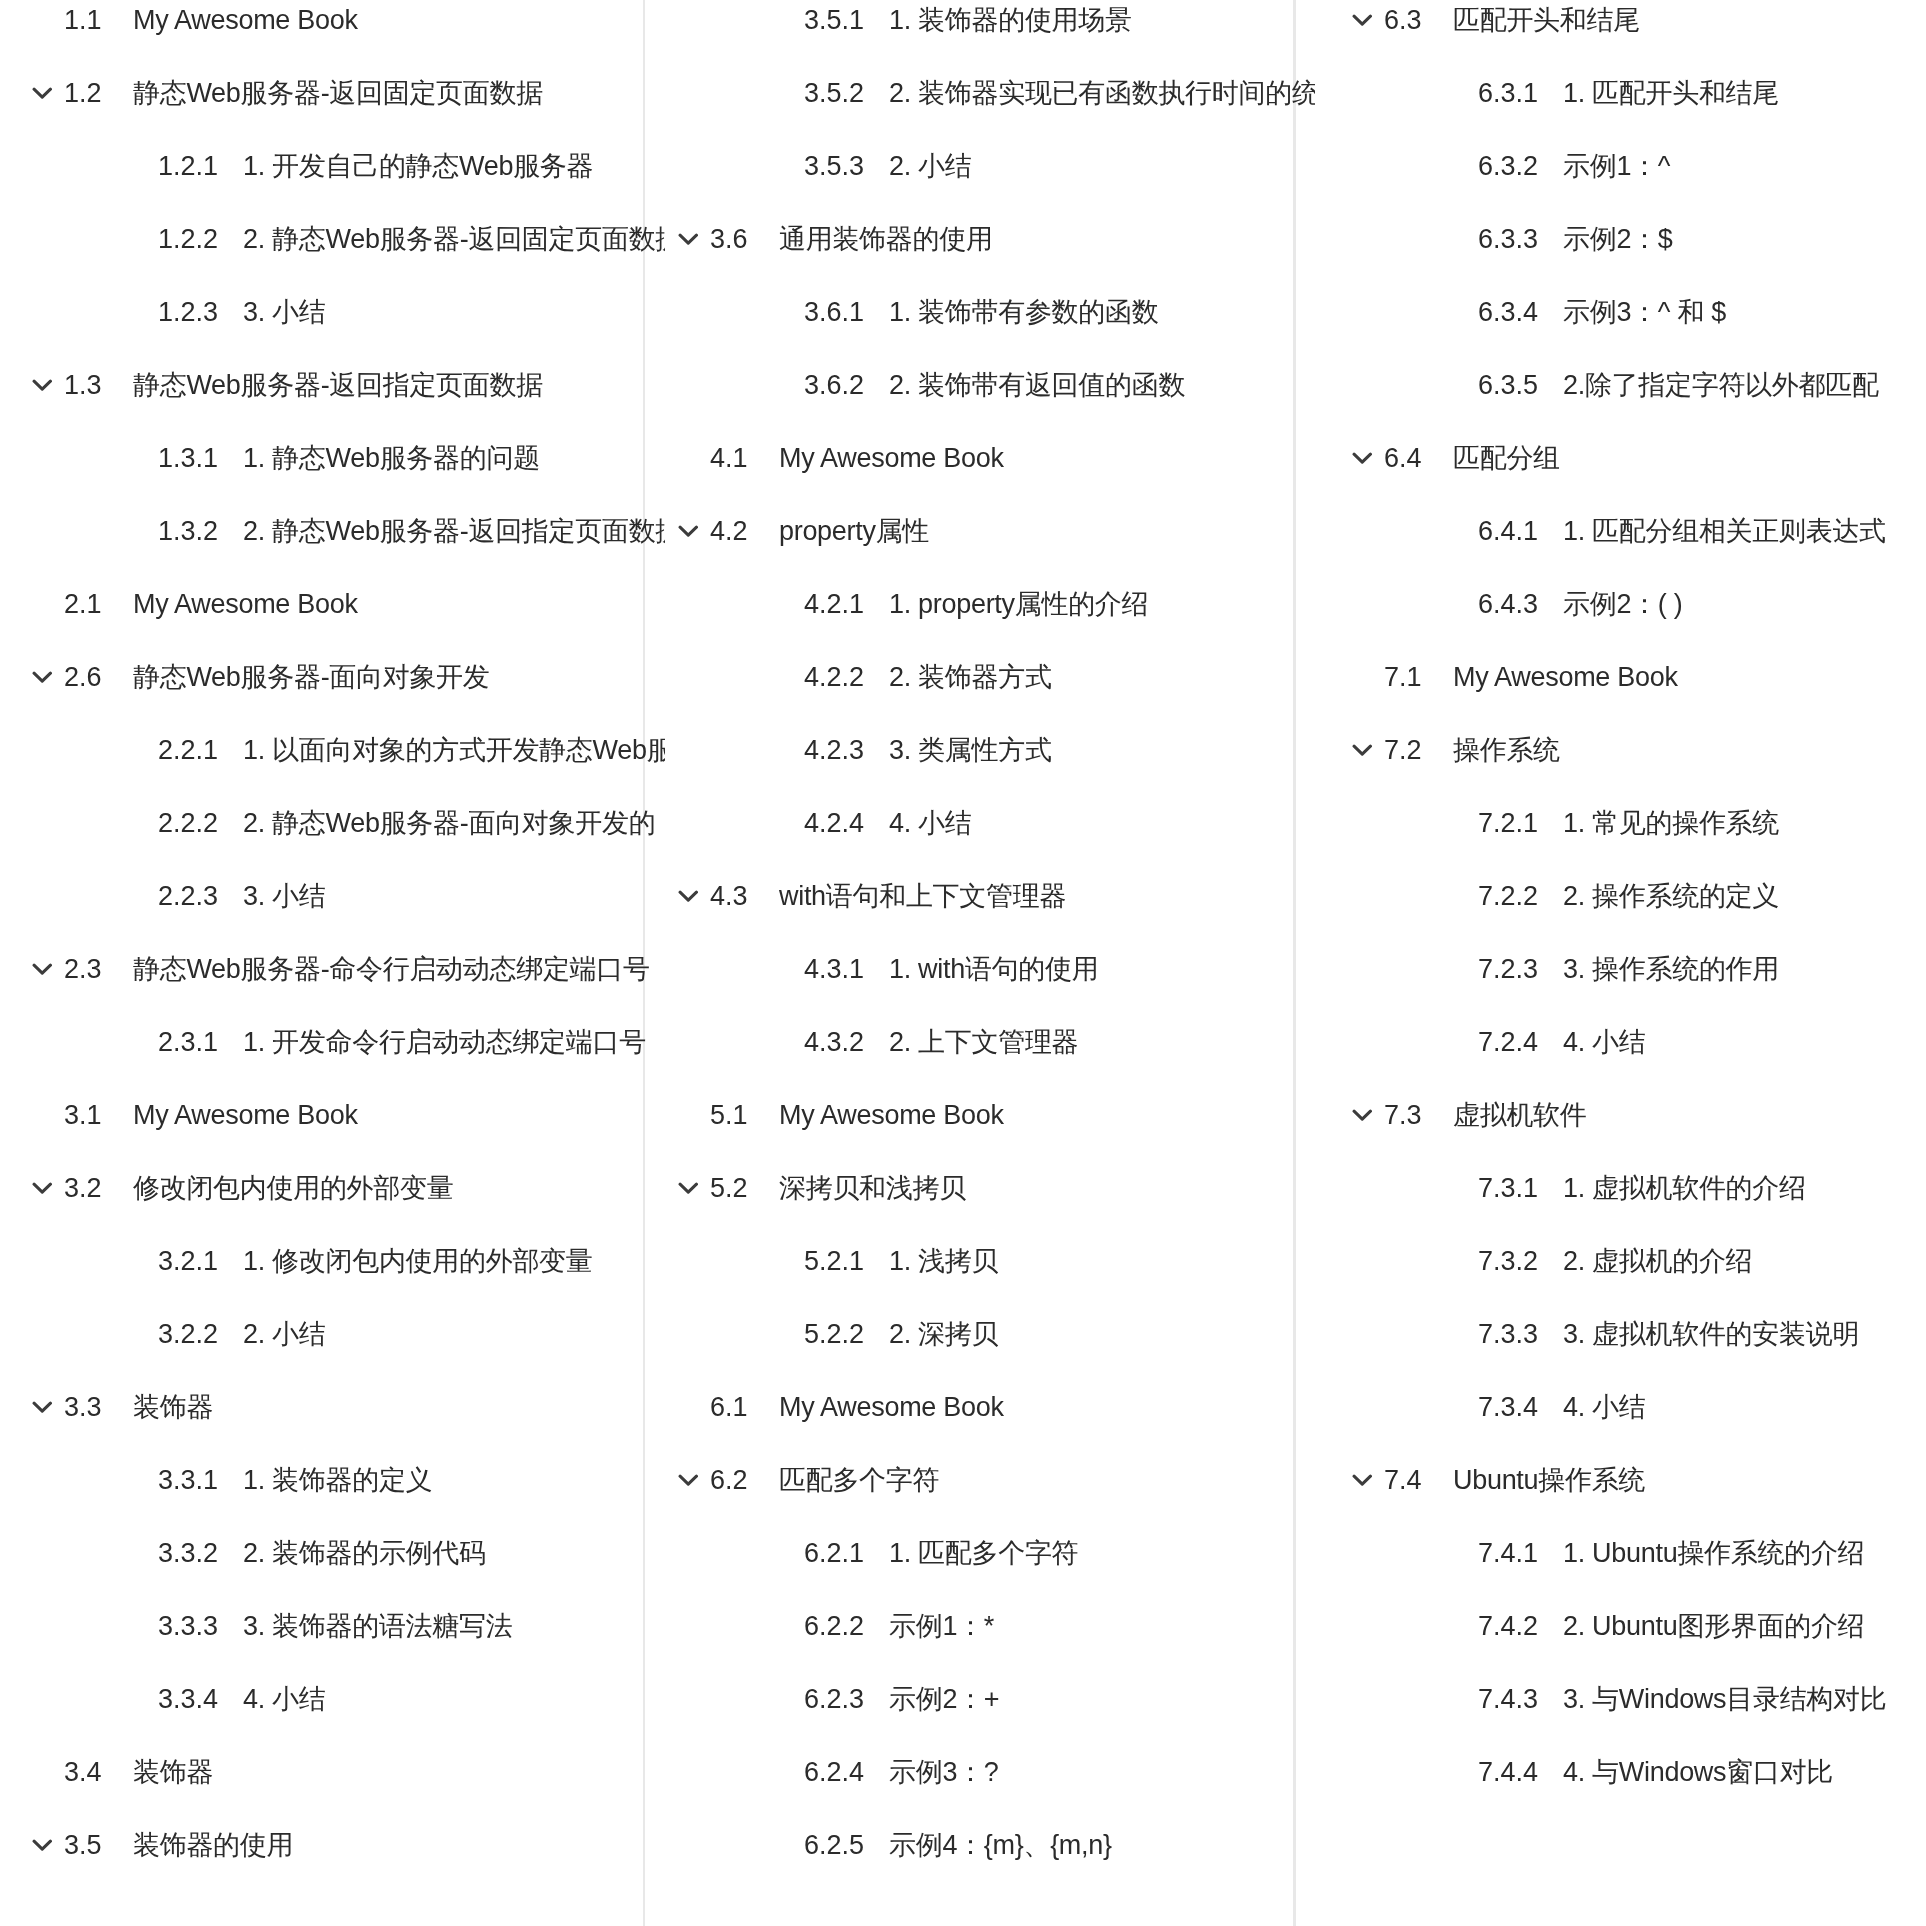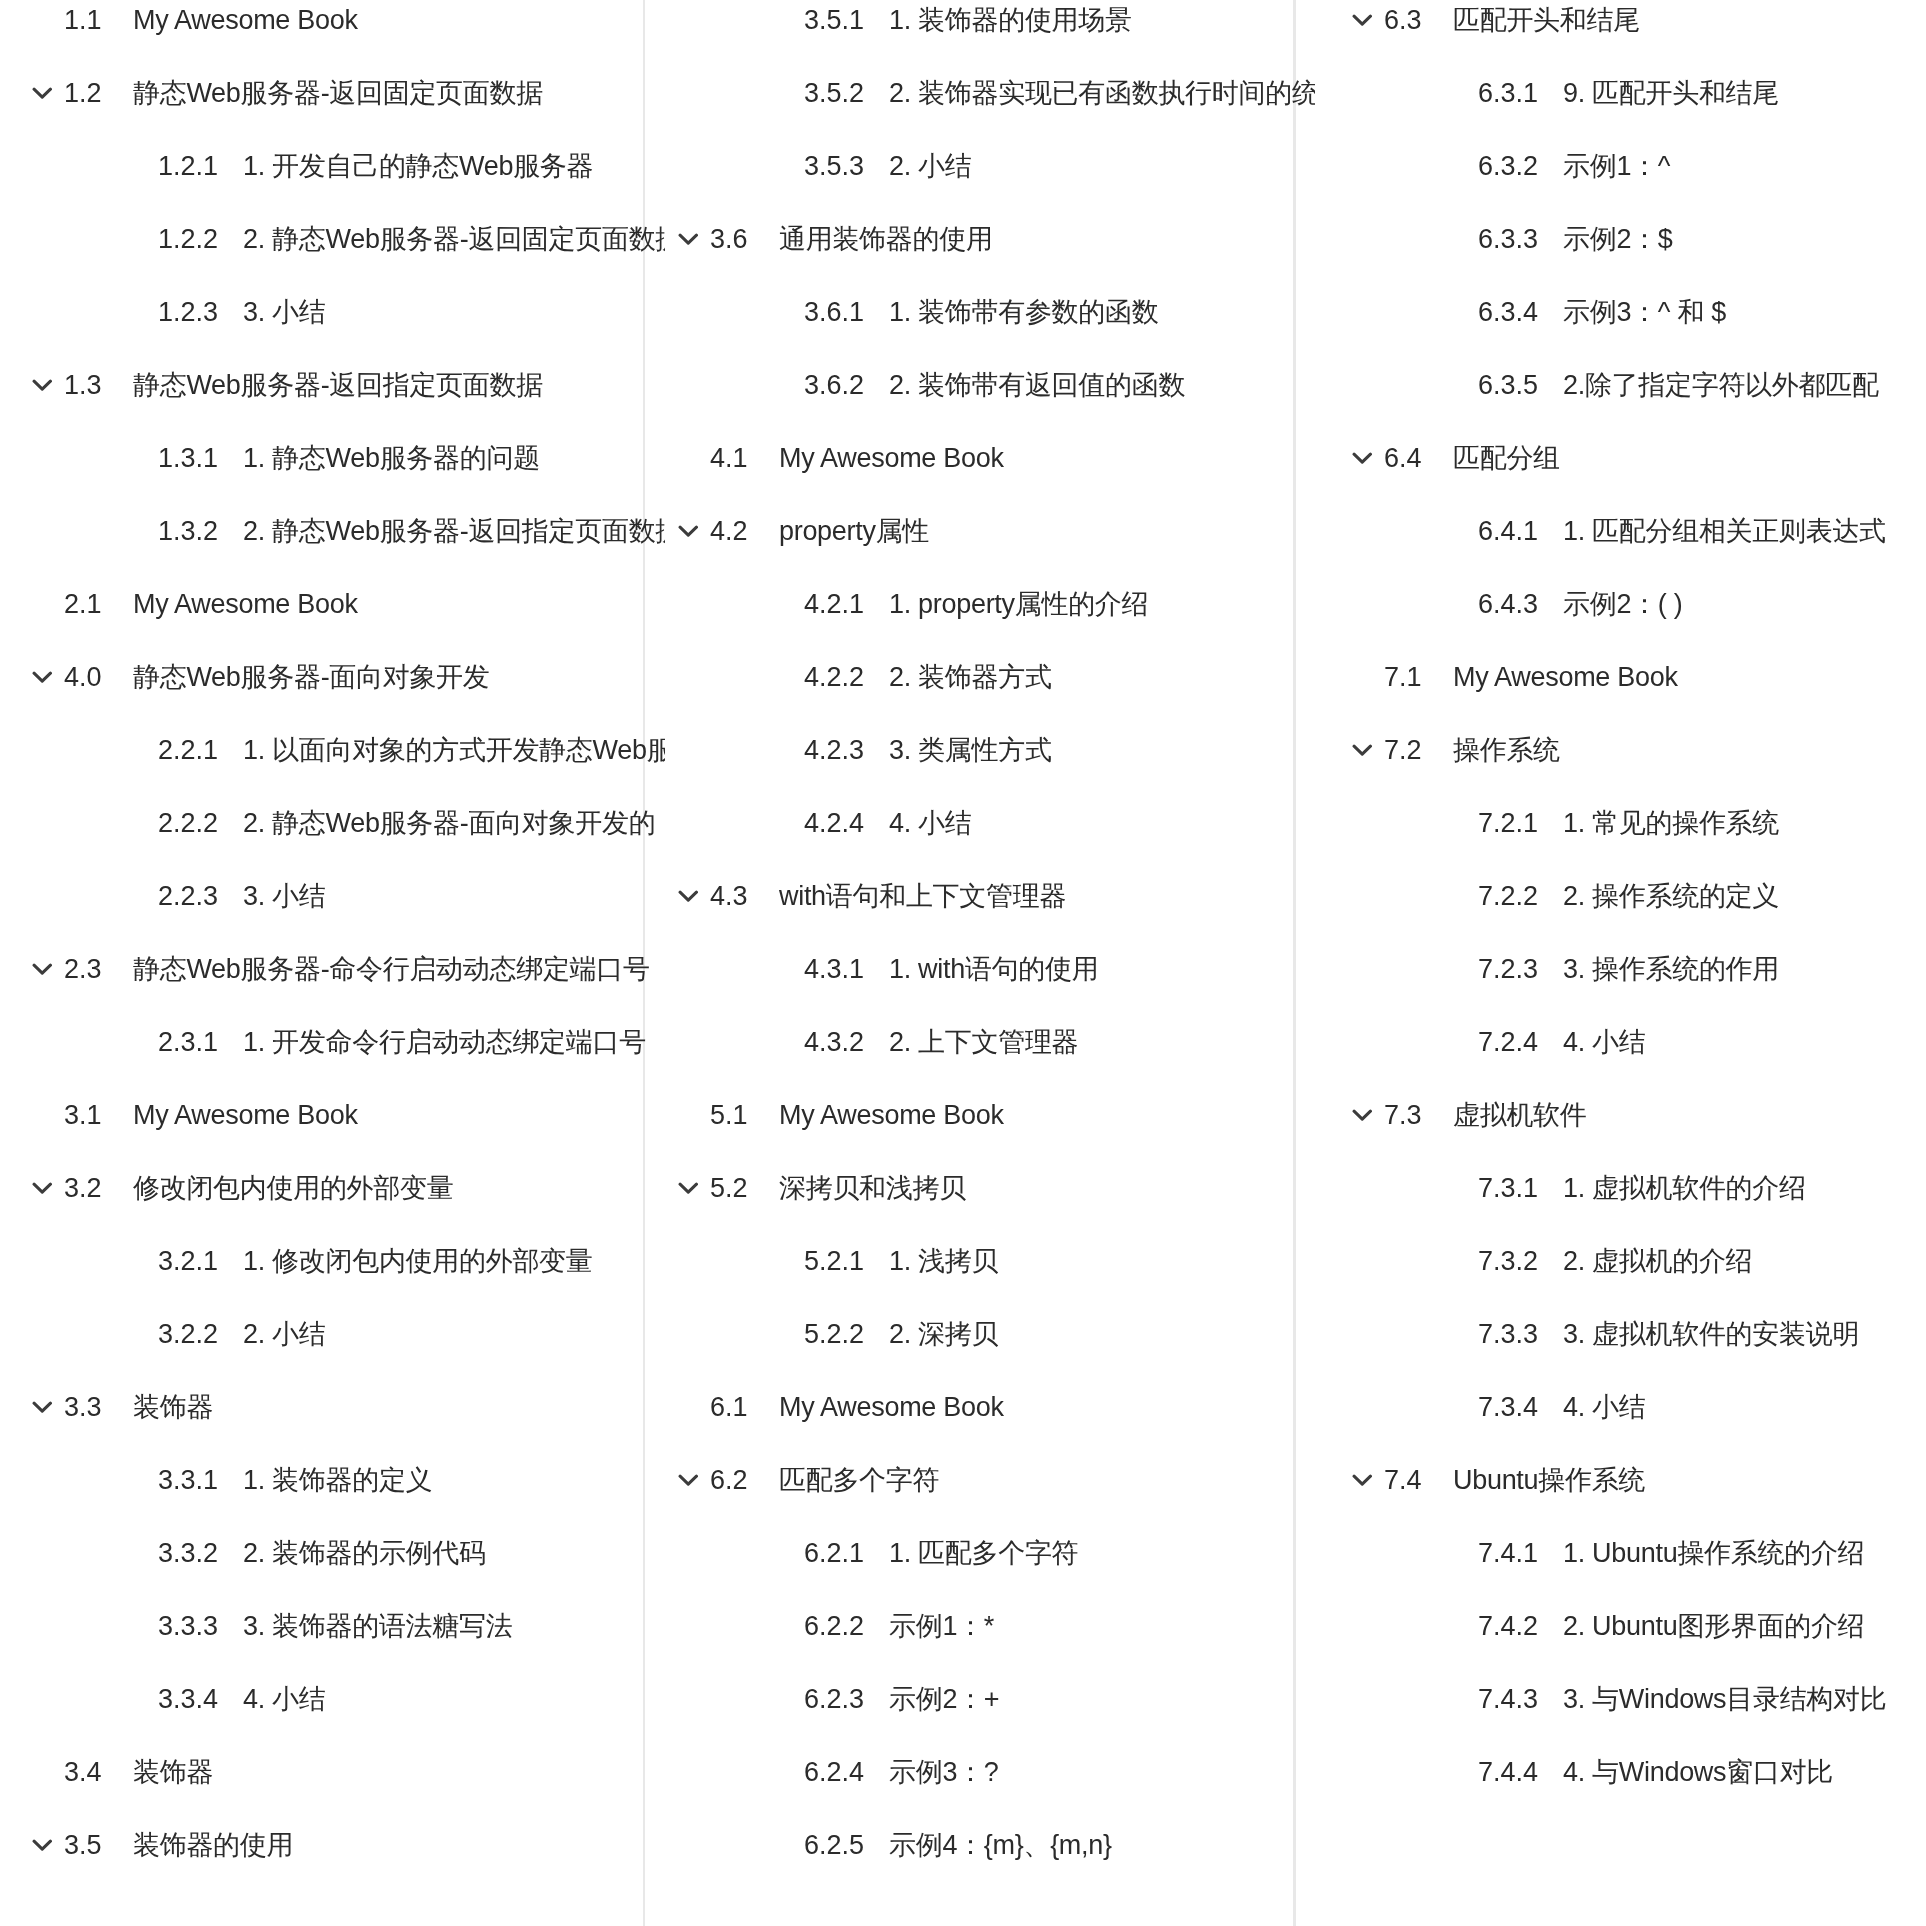--- a/index.html
+++ b/index.html
@@ -99,21 +99,21 @@
 
     <span class="num">2.1</span>
     <span class="title">My Awesome Book</span>
   </div>
       <div class="row l1">
     <span class="chev">
       <svg viewBox="0 0 30 22" aria-hidden="true">
             <path d="M3 4 L15 15.5 L27 4"></path>
           </svg>
     </span>
-    <span class="num">4.0</span>
+    <span class="num">2.6</span>
     <span class="title">静态Web服务器-面向对象开发</span>
   </div>
       <div class="row l2">
 
     <span class="num">2.2.1</span>
     <span class="title">1. 以面向对象的方式开发静态Web服务器</span>
   </div>
       <div class="row l2">
 
     <span class="num">2.2.2</span>
@@ -364,21 +364,21 @@
       <svg viewBox="0 0 30 22" aria-hidden="true">
             <path d="M3 4 L15 15.5 L27 4"></path>
           </svg>
     </span>
     <span class="num">6.3</span>
     <span class="title">匹配开头和结尾</span>
   </div>
       <div class="row l2">
 
     <span class="num">6.3.1</span>
-    <span class="title">9. 匹配开头和结尾</span>
+    <span class="title">1. 匹配开头和结尾</span>
   </div>
       <div class="row l2">
 
     <span class="num">6.3.2</span>
     <span class="title">示例1：^</span>
   </div>
       <div class="row l2">
 
     <span class="num">6.3.3</span>
     <span class="title">示例2：$</span>

